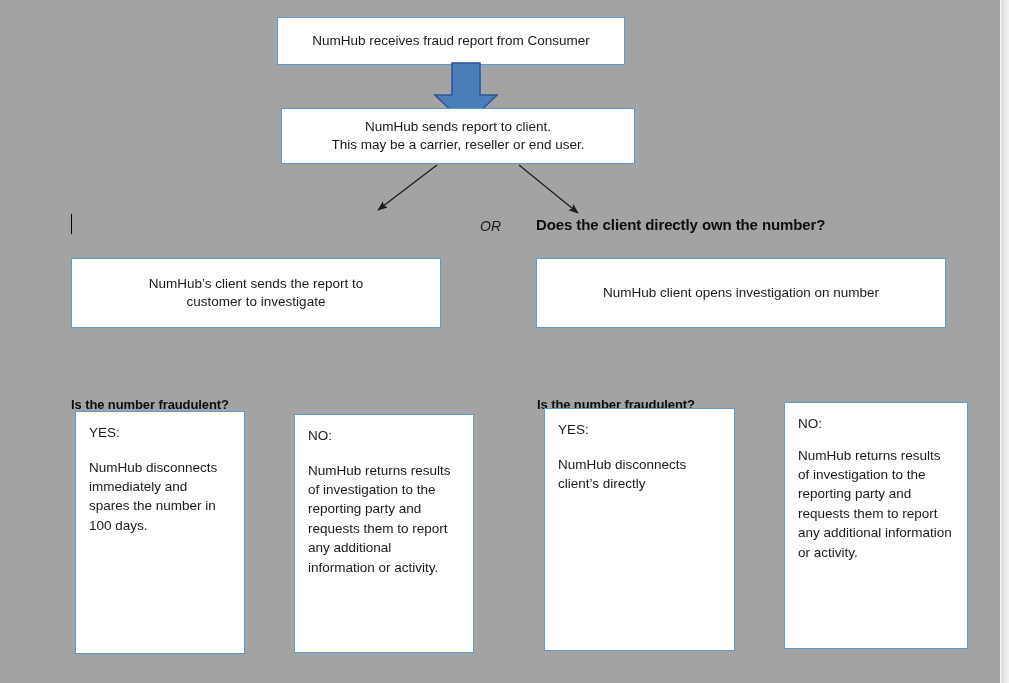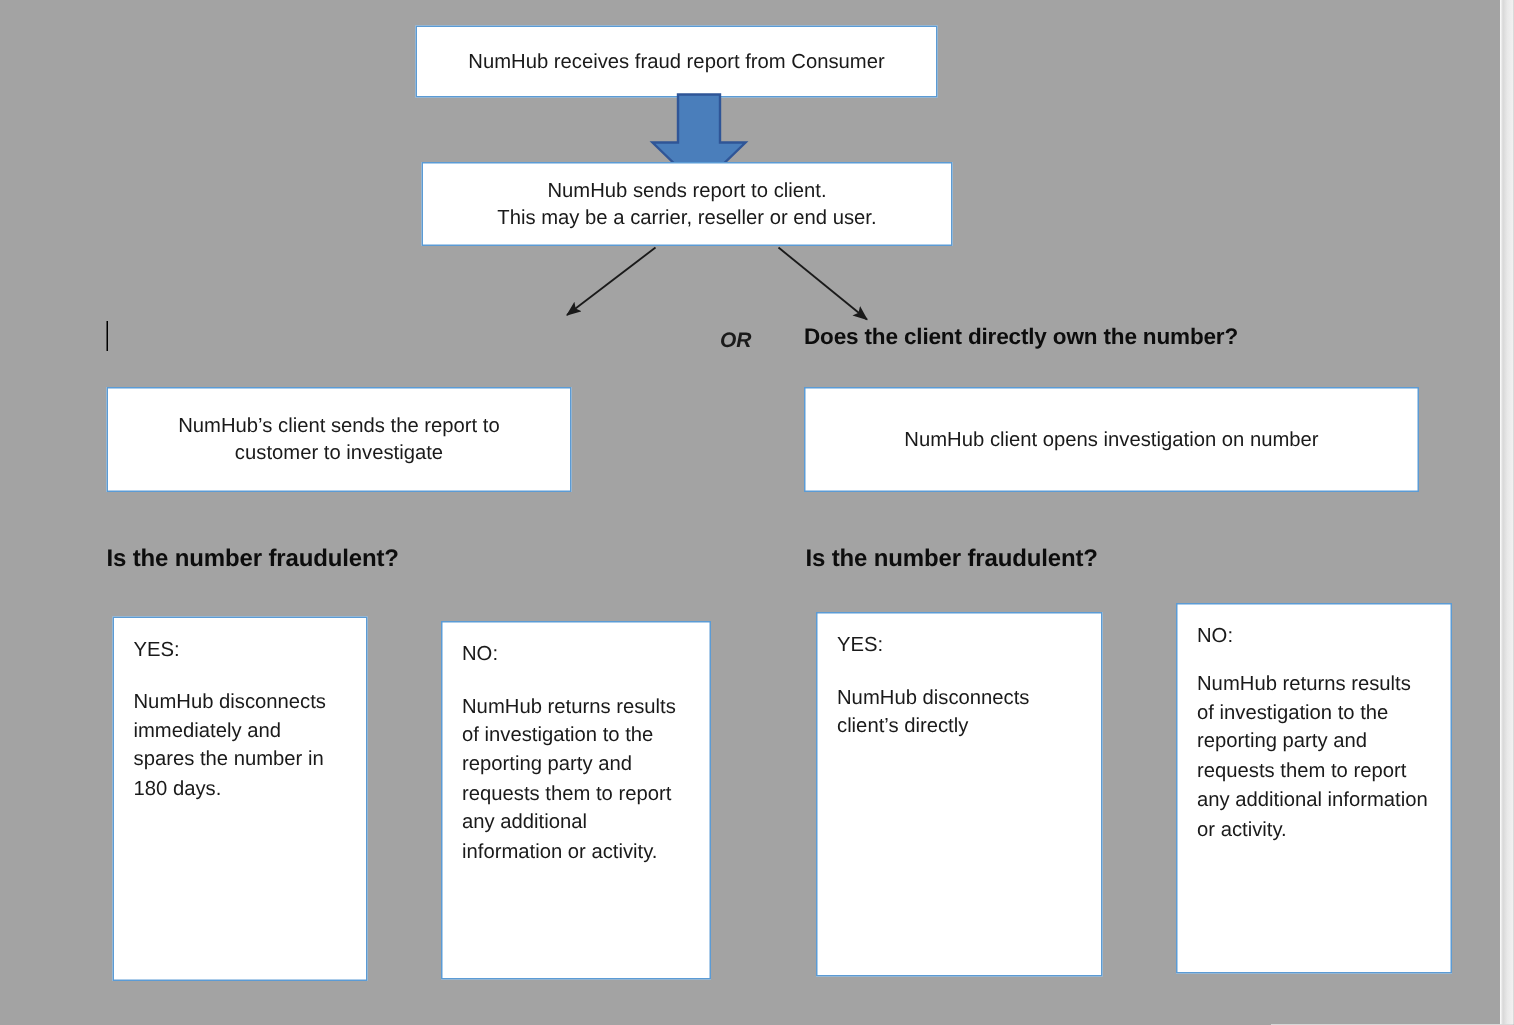--- a/index.html
+++ b/index.html
@@ -79,26 +79,27 @@
   
   .question {
     position: absolute;
     font-weight: bold;
     font-size: 15px;
     color: #0d0d0d;
     white-space: nowrap;
     letter-spacing: -0.1px;
   }
   .question.small {
-    font-size: 16px;
+    font-size: 13px;
+    margin-top: 33px;
   }
   .or-label {
     position: absolute;
     font-style: italic;
-    font-weight: bold;
+    font-weight: normal;
     font-size: 14px;
     color: #1a1a1a;
   }
   .caret {
     position: absolute;
     width: 1px;
     background: #000000;
   }
 
   svg.overlay {
@@ -138,36 +139,36 @@
     <span class="box-text">NumHub sends report to client.
 This may be a carrier, reseller or end user.</span>
   </div>
 
   <span class="caret" style="left:71px; top:214px; height:20px;"></span>
 
   <div class="or-label" style="left:480px; top:218px;">OR</div>
 
   <div class="question" style="left:536px; top:216px;">Does the client directly own the number?</div>
 
-  <div class="box centered" style="left:71px; top:258px; width:310px; height:70px;">
+  <div class="box centered" style="left:71px; top:258px; width:370px; height:70px;">
     <span class="box-text">NumHub’s client sends the report to
 customer to investigate</span>
   </div>
 
   <div class="box centered" style="left:536px; top:258px; width:410px; height:70px;">
     <span class="box-text">NumHub client opens investigation on number</span>
   </div>
 
   <div class="question small" style="left:71px; top:364px;">Is the number fraudulent?</div>
 
   <div class="question small" style="left:537px; top:364px;">Is the number fraudulent?</div>
 
   <div class="box thin outcome" style="left:75px; top:411px; width:170px; height:243px;">
     <span class="label">YES:</span>
-    <span class="body">NumHub disconnects immediately and spares the number in 180 days.</span>
+    <span class="body">NumHub disconnects immediately and spares the number in 100 days.</span>
   </div>
 
   <div class="box thin outcome" style="left:294px; top:414px; width:180px; height:239px;">
     <span class="label">NO:</span>
     <span class="body">NumHub returns results of investigation to the reporting party and requests them to report any additional information or activity.</span>
   </div>
 
   <div class="box thin outcome" style="left:544px; top:408px; width:191px; height:243px;">
     <span class="label">YES:</span>
     <span class="body">NumHub disconnects client’s directly</span>

